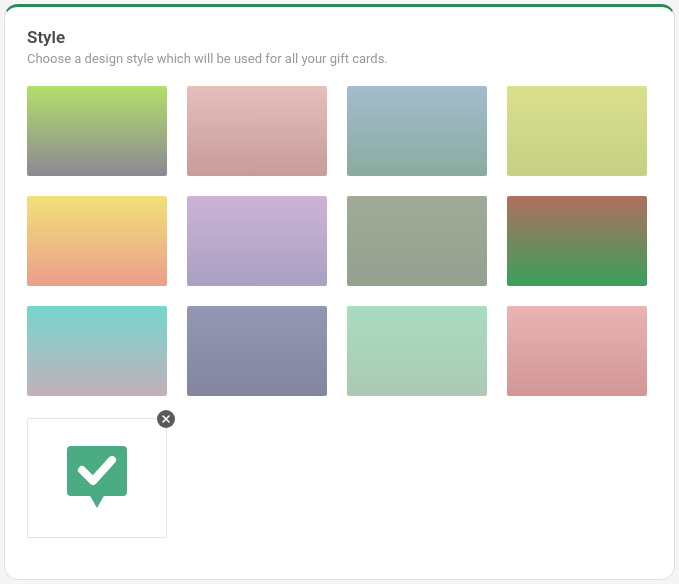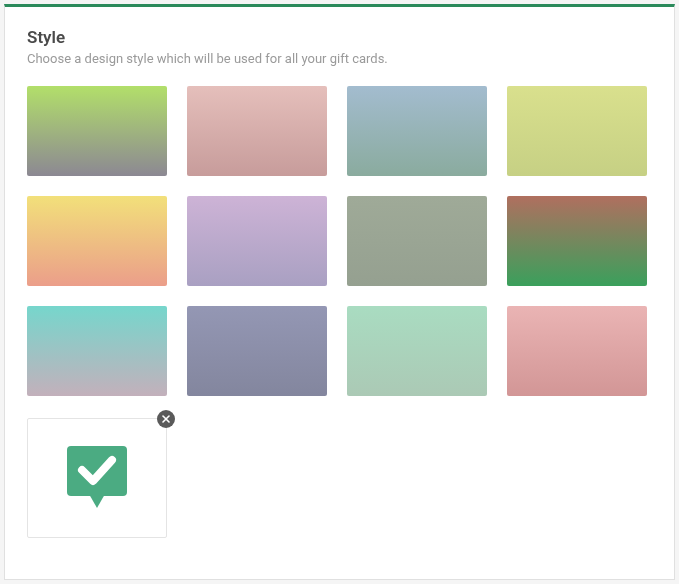--- a/index.html
+++ b/index.html
@@ -5,21 +5,21 @@
     * { box-sizing: border-box; margin: 0; padding: 0; }
     body {
       font-family: -apple-system, BlinkMacSystemFont, "Segoe UI", Roboto, sans-serif;
       background: #f5f5f5;
       padding: 4px;
     }
     .card {
       background: #fff;
       border: 1px solid #e0e0e0;
       border-top: 3px solid #2b8a5b;
-      border-radius: 0;
+      border-radius: 14px;
       width: 671px;
       height: 576px;
       padding: 20px 22px;
       position: relative;
     }
     .title {
       font-size: 17px;
       font-weight: 600;
       color: #4a4a4a;
       margin-bottom: 4px;

